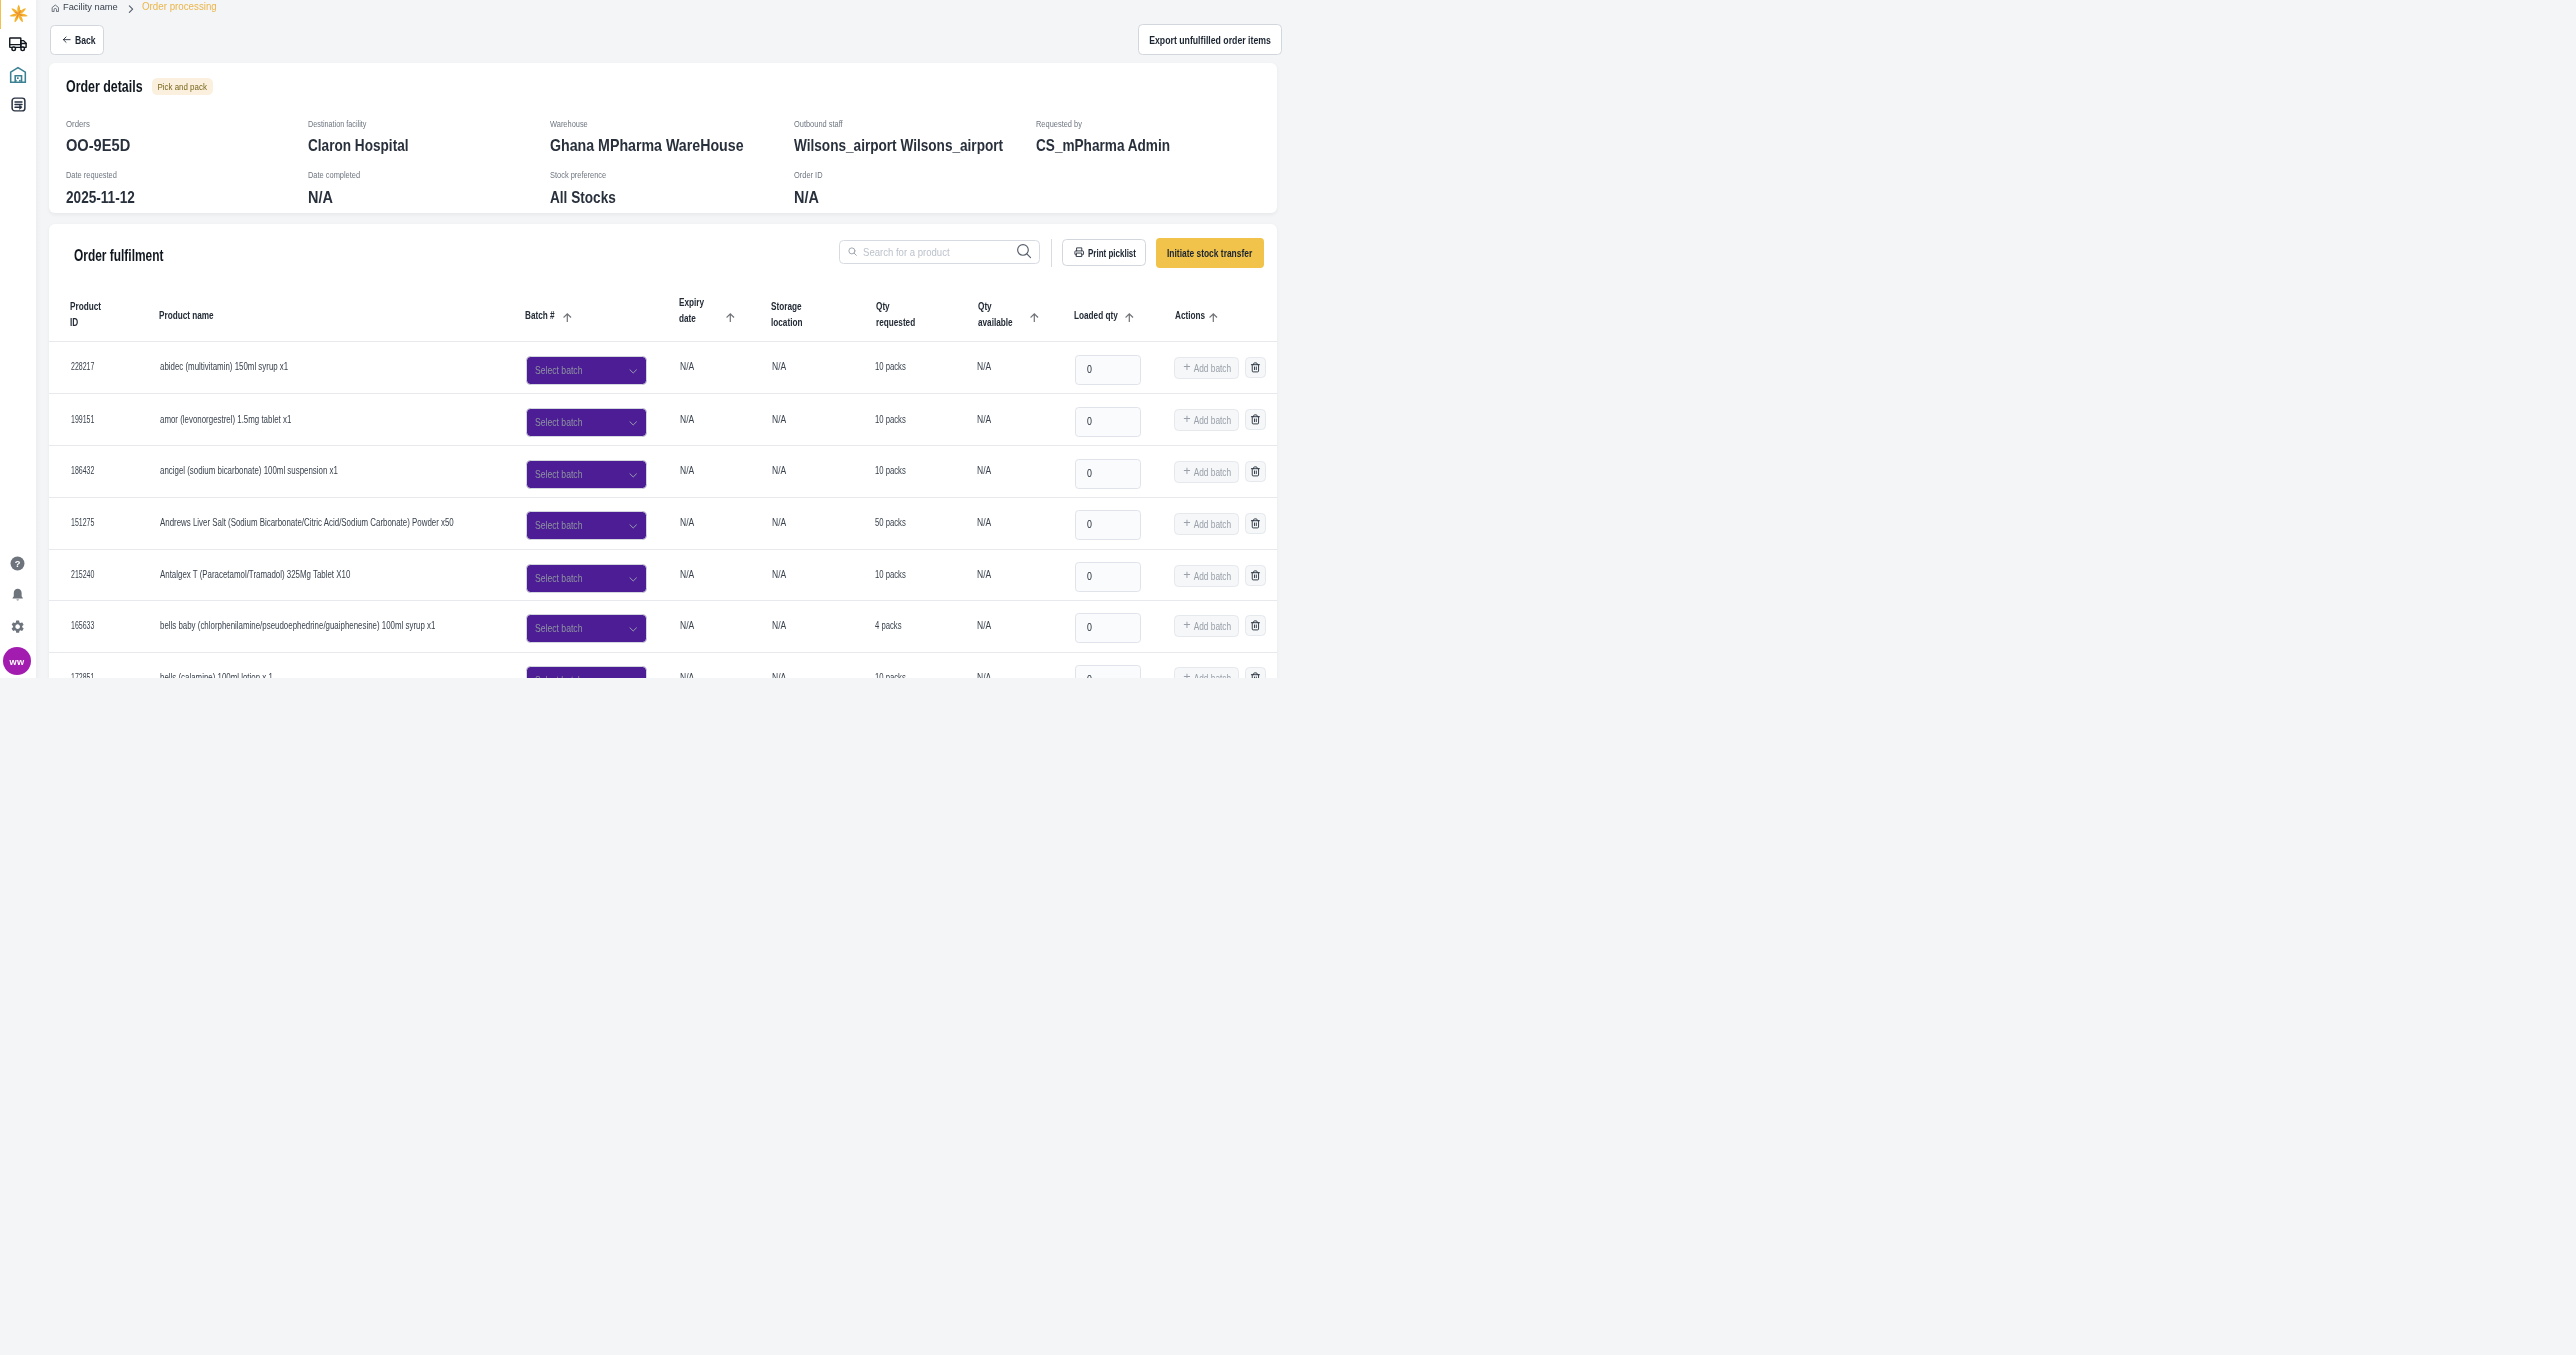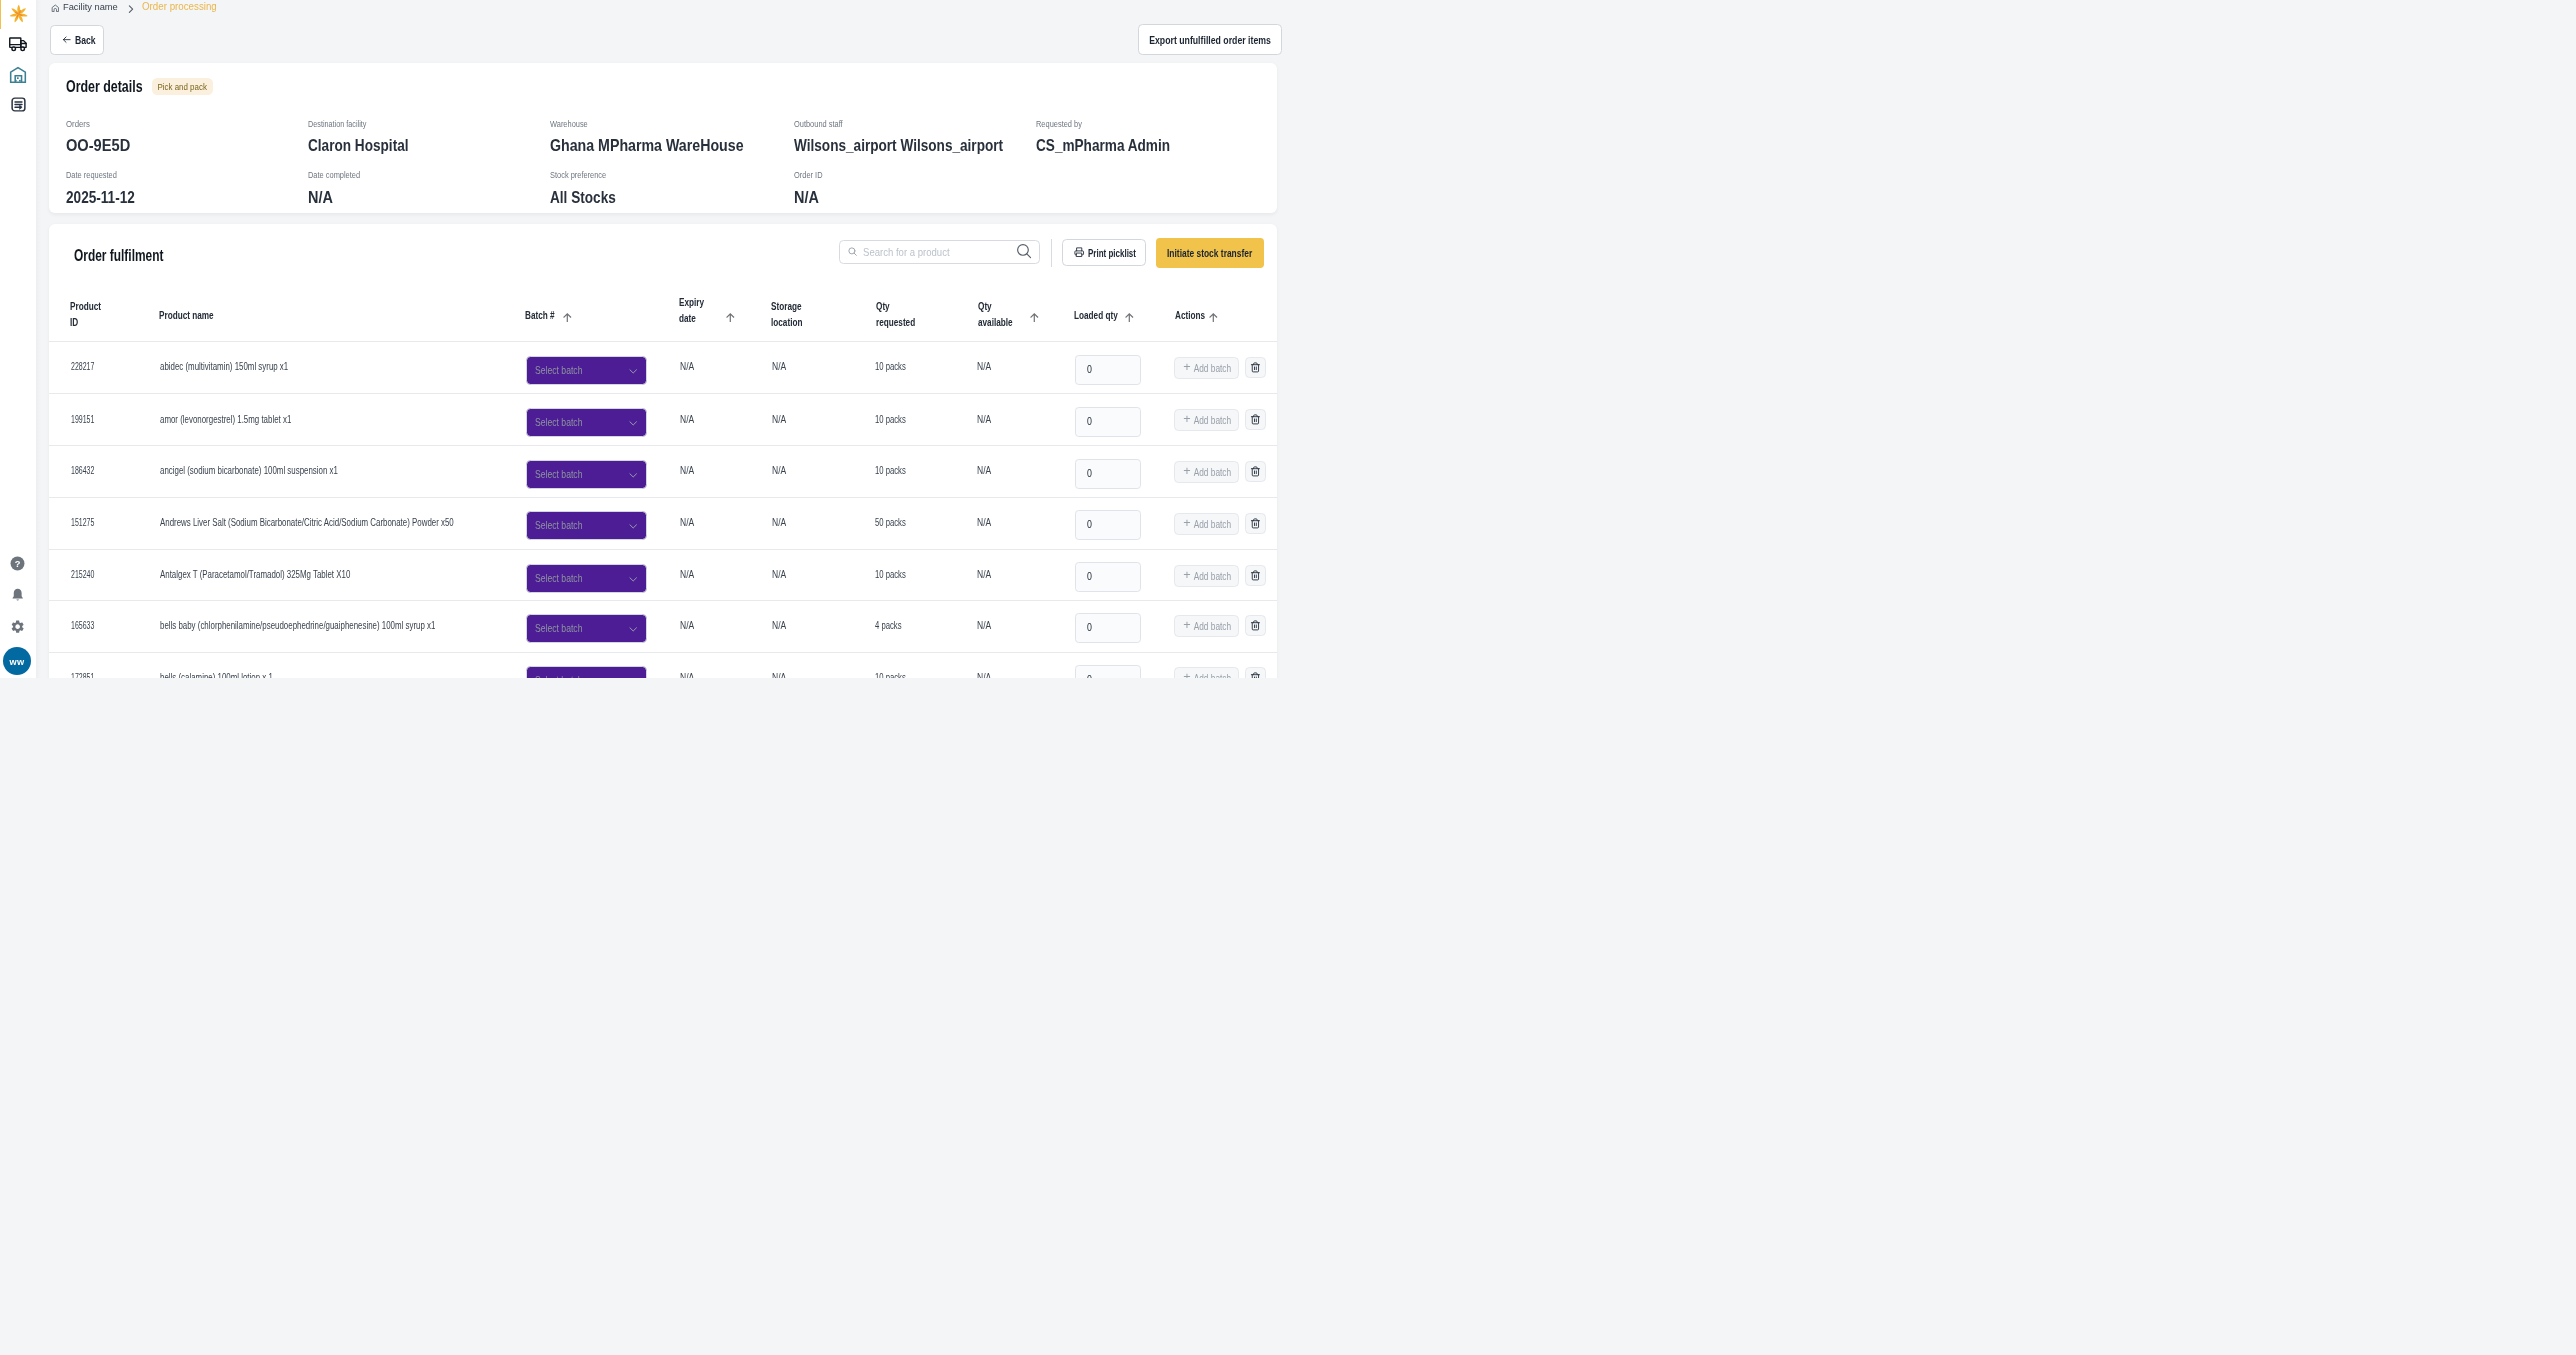--- a/index.html
+++ b/index.html
@@ -69,21 +69,21 @@
 <circle cx="10" cy="10" r="9.3" fill="#6D747C"></circle>
 <text x="10" y="14.4" text-anchor="middle" font-family="Liberation Sans" font-size="12.5" font-weight="bold" fill="#fff">?</text>
     </svg></div>
 <div class="abs" style="left:11.3px;top:588px;"><svg width="13.4" height="14" viewBox="0 0 24 26">
 <path fill="#6D747C" d="M12 1.5c-4.4 0-7.3 3.4-7.3 8v5.6L2.5 18.6v.9h19v-.9l-2.2-3.5V9.5c0-4.6-2.9-8-7.3-8z"></path>
 <path fill="#6D747C" d="M9.6 21.5a2.5 2.5 0 0 0 4.8 0z"></path>
     </svg></div>
 <div class="abs" style="left:10px;top:619px;"><svg width="15.3" height="15.3" viewBox="0 0 24 24" fill="#6D747C">
 <path d="M19.14 12.94c.04-.3.06-.61.06-.94 0-.32-.02-.64-.07-.94l2.03-1.58c.18-.14.23-.41.12-.61l-1.92-3.32c-.12-.22-.37-.29-.59-.22l-2.39.96c-.5-.38-1.03-.7-1.62-.94l-.36-2.54c-.04-.24-.24-.41-.48-.41h-3.84c-.24 0-.43.17-.47.41l-.36 2.54c-.59.24-1.13.57-1.62.94l-2.39-.96c-.22-.08-.47 0-.59.22L2.74 8.87c-.12.21-.08.47.12.61l2.03 1.58c-.05.3-.09.63-.09.94s.02.64.07.94l-2.03 1.58c-.18.14-.23.41-.12.61l1.92 3.32c.12.22.37.29.59.22l2.39-.96c.5.38 1.03.7 1.62.94l.36 2.54c.05.24.24.41.48.41h3.84c.24 0 .44-.17.47-.41l.36-2.54c.59-.24 1.13-.56 1.62-.94l2.39.96c.22.08.47 0 .59-.22l1.92-3.32c.12-.22.07-.47-.12-.61l-2.01-1.58zM12 15.6c-1.98 0-3.6-1.62-3.6-3.6s1.62-3.6 3.6-3.6 3.6 1.62 3.6 3.6-1.62 3.6-3.6 3.6z"></path>
     </svg></div>
-<div class="abs" style="left:3.4px;top:647px;width:28px;height:28px;border-radius:50%;background:#0369a1;display:flex;align-items:center;justify-content:center;">
+<div class="abs" style="left:3.4px;top:647px;width:28px;height:28px;border-radius:50%;background:#a21caf;display:flex;align-items:center;justify-content:center;">
     <span class="tx txc" style="transform:scaleX(.95);font-size:9.7px;font-weight:bold;color:#fff;letter-spacing:0.4px;">ww</span>
   </div>
 <div class="abs" style="left:51px;top:1.3px;"><svg width="8.6" height="8.6" viewBox="0 0 12 12" fill="none" stroke="#525A66" stroke-width="1.15" stroke-linejoin="round">
 <path d="M1.6 4.9 6 1.4l4.4 3.5v5.7H7.7V7.9a1.7 1.7 0 0 0-3.4 0v2.7H1.6z"></path>
     </svg></div>
 <div class="abs" style="left:63px;top:1.1px;font-size:9.7px;color:#39424E;"><span class="tx " style="transform:scaleX(0.96);">Facility name</span></div>
 <div class="abs" style="left:128px;top:2.5px;"><svg width="6" height="8.2" viewBox="0 0 8 11" fill="none" stroke="#555E6A" stroke-width="1.5" stroke-linecap="round" stroke-linejoin="round">
       <path d="M1.8 1.2 6.2 5.5 1.8 9.8"></path>
     </svg></div>
 <div class="abs" style="left:142px;top:1px;font-size:10px;color:#EBB64B;"><span class="tx " style="transform:scaleX(0.975);">Order processing</span></div>

